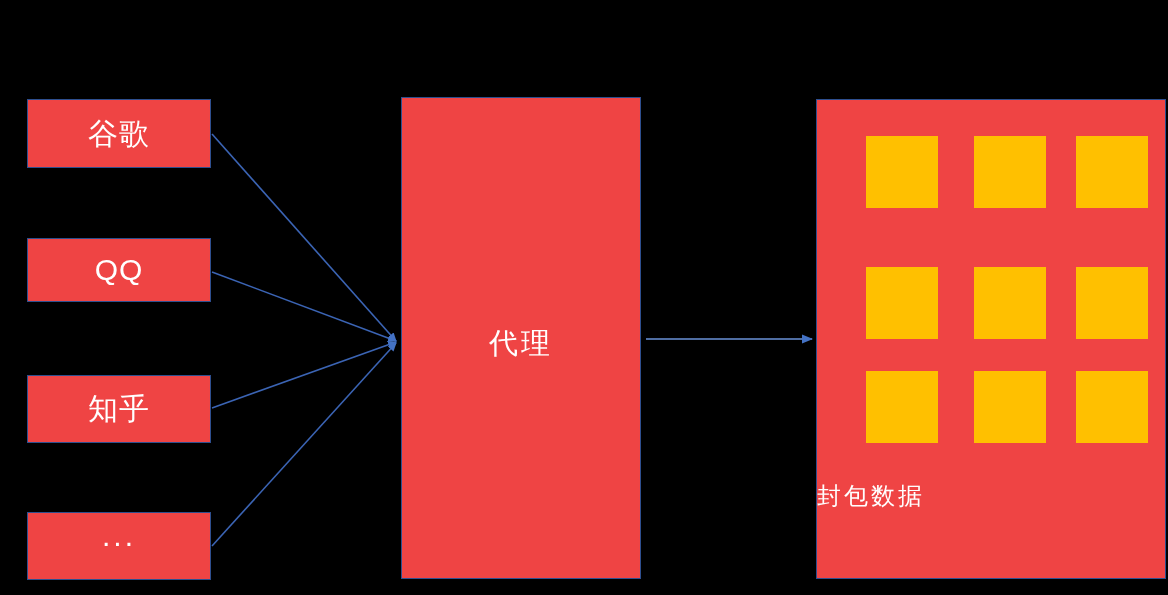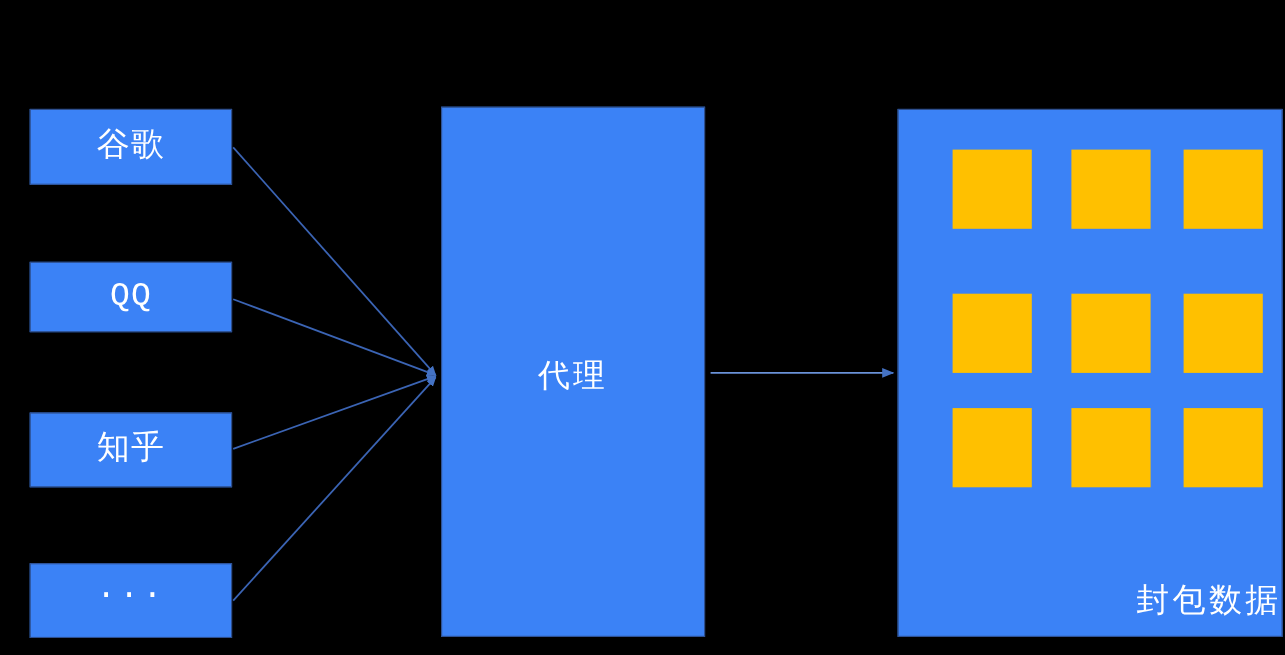--- a/index.html
+++ b/index.html
@@ -10,28 +10,27 @@
   #canvas {
     position: relative;
     width: 1168px;
     height: 595px;
     background: #000000;
     overflow: hidden;
     font-family: "Liberation Sans", "DejaVu Sans", sans-serif;
   }
   .node-box {
     position: absolute;
-    background: #3b82f6;
+    background: #ef4444;
     border: 1px solid #2E4F8F;
     box-sizing: border-box;
     display: flex;
     align-items: center;
     justify-content: center;
     color: #FFFFFF;
-    font-family: Liberation Mono, monospace;
   }
   .client-box {
     font-size: 30px;
     line-height: 1;
     letter-spacing: 1px;
   }
   #client-box-0 { left: 27px;  top: 99px;  width: 184px; height: 69px; }
   #client-box-1 { left: 27px;  top: 238px; width: 184px; height: 64px; }
   #client-box-2 { left: 27px;  top: 375px; width: 184px; height: 68px; }
   #client-box-3 { left: 27px;  top: 512px; width: 184px; height: 68px; }
@@ -81,25 +80,24 @@
   .pc-c2 { left: 259px; }
   .pc-r0 { top: 36px; }
   .pc-r1 { top: 167px; }
   .pc-r2 { top: 271px; }
 
   #packet-label {
     position: absolute;
     left: 0;
     right: 0;
     top: 380px;
-    text-align: right;
+    text-align: left;
     color: #FFFFFF;
-    font-size: 30px;
+    font-size: 24px;
     letter-spacing: 3px;
-    margin-top: 45px;
   }
 
   #links-svg {
     position: absolute;
     left: 0;
     top: 0;
     width: 1168px;
     height: 595px;
     pointer-events: none;
   }

